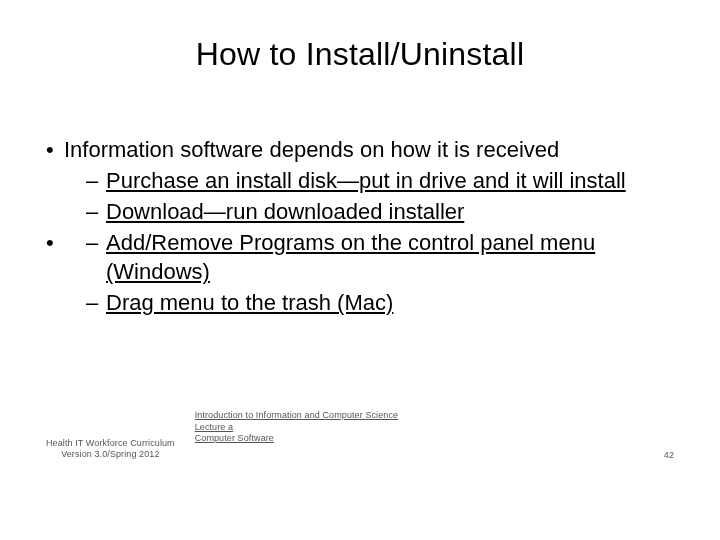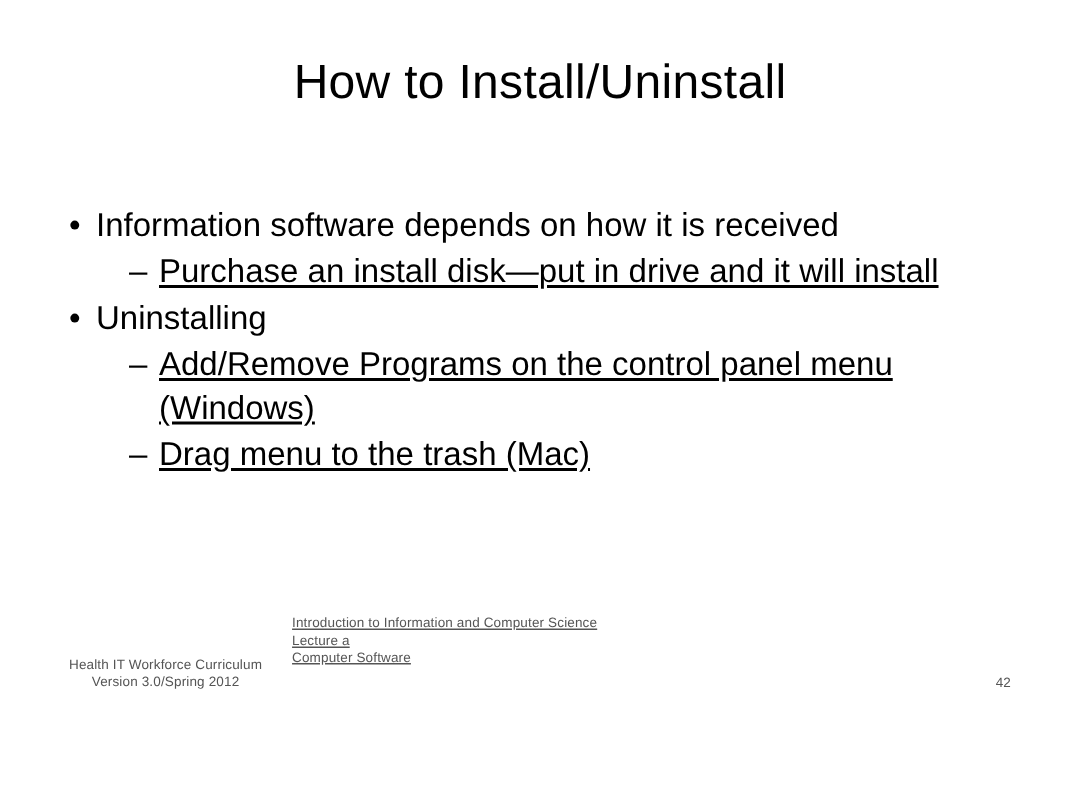--- a/index.html
+++ b/index.html
@@ -23,24 +23,24 @@
 
 <div class="slide">
   <h1 class="title">How to Install/Uninstall</h1>
 
   <div class="body">
     <ul class="lvl1">
       <li>
         <span>Information software depends on how it is received</span>
         <ul class="lvl2">
           <li><span>Purchase an install disk—put in drive and it will install</span></li>
+          <li><span>Download—run downloaded installer</span></li>
         </ul>
       </li>
       <li>
-        <span>Uninstalling</span>
         <ul class="lvl2">
           <li><span>Add/Remove Programs on the control panel menu (Windows)</span></li>
           <li><span>Drag menu to the trash (Mac)</span></li>
         </ul>
       </li>
     </ul>
   </div>
 
   <div class="footer">
     <div class="footer-left">

